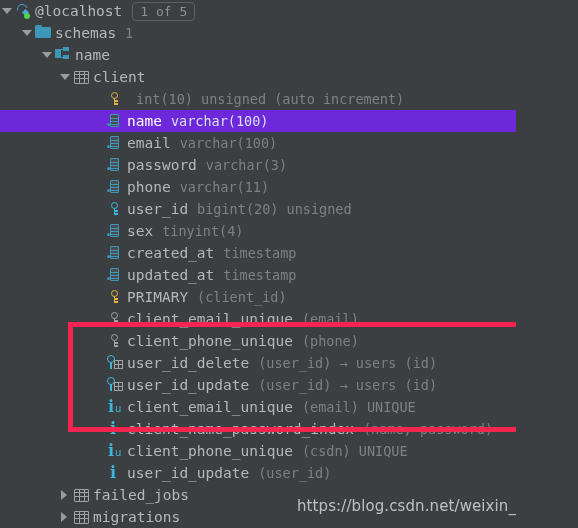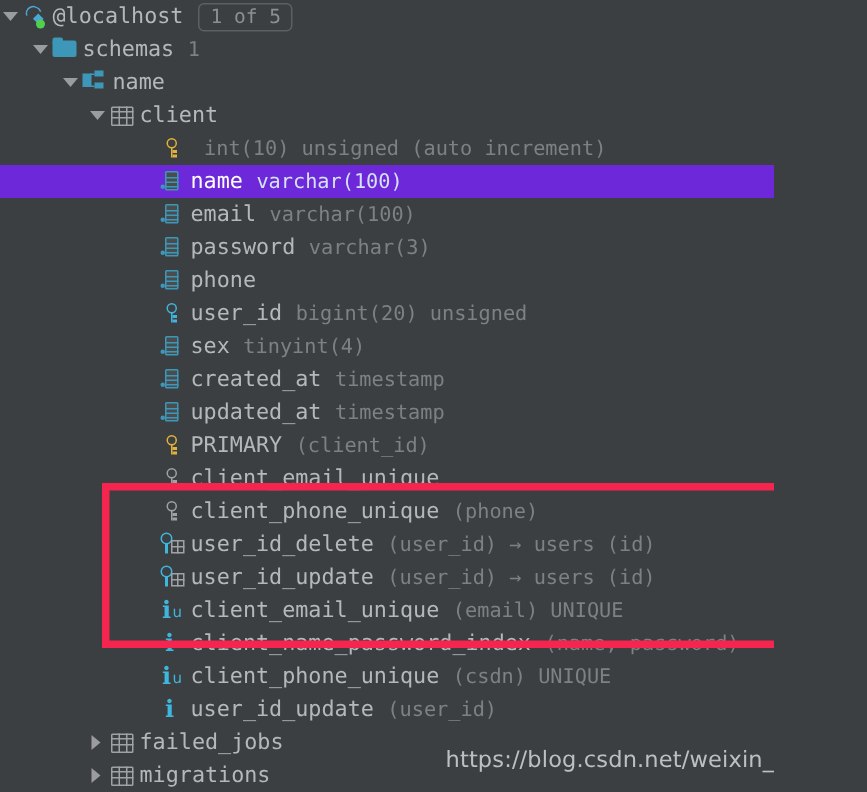--- a/index.html
+++ b/index.html
@@ -441,20 +441,21 @@
         <span class="indent" style="width:92px"></span>
         <span class="tri none"></span>
         <span class="ico ic-col blue">
           <span class="body"></span>
           <span class="ln l1"></span>
           <span class="ln l2"></span>
           <span class="ln l3"></span>
           <span class="dot"></span>
         </span>
         <span class="label">phone</span>
+        <span class="meta">varchar(11)</span>
       </div>
       <div class="row">
         <span class="indent" style="width:92px"></span>
         <span class="tri none"></span>
         <span class="ico ic-pk" style="--c:#3fb6dd">
           <span class="ring" style="border-color:#3fb6dd"></span>
           <span class="stem" style="background:#3fb6dd"></span>
           <span class="tooth t1" style="background:#3fb6dd"></span>
           <span class="tooth t2" style="background:#3fb6dd"></span>
         </span>
@@ -515,20 +516,21 @@
       <div class="row">
         <span class="indent" style="width:92px"></span>
         <span class="tri none"></span>
         <span class="ico ic-uk">
           <span class="ring"></span>
           <span class="stem"></span>
           <span class="tooth t1"></span>
           <span class="tooth t2"></span>
         </span>
         <span class="label">client_email_unique</span>
+        <span class="meta">(email)</span>
       </div>
       <div class="row">
         <span class="indent" style="width:92px"></span>
         <span class="tri none"></span>
         <span class="ico ic-uk">
           <span class="ring"></span>
           <span class="stem"></span>
           <span class="tooth t1"></span>
           <span class="tooth t2"></span>
         </span>

